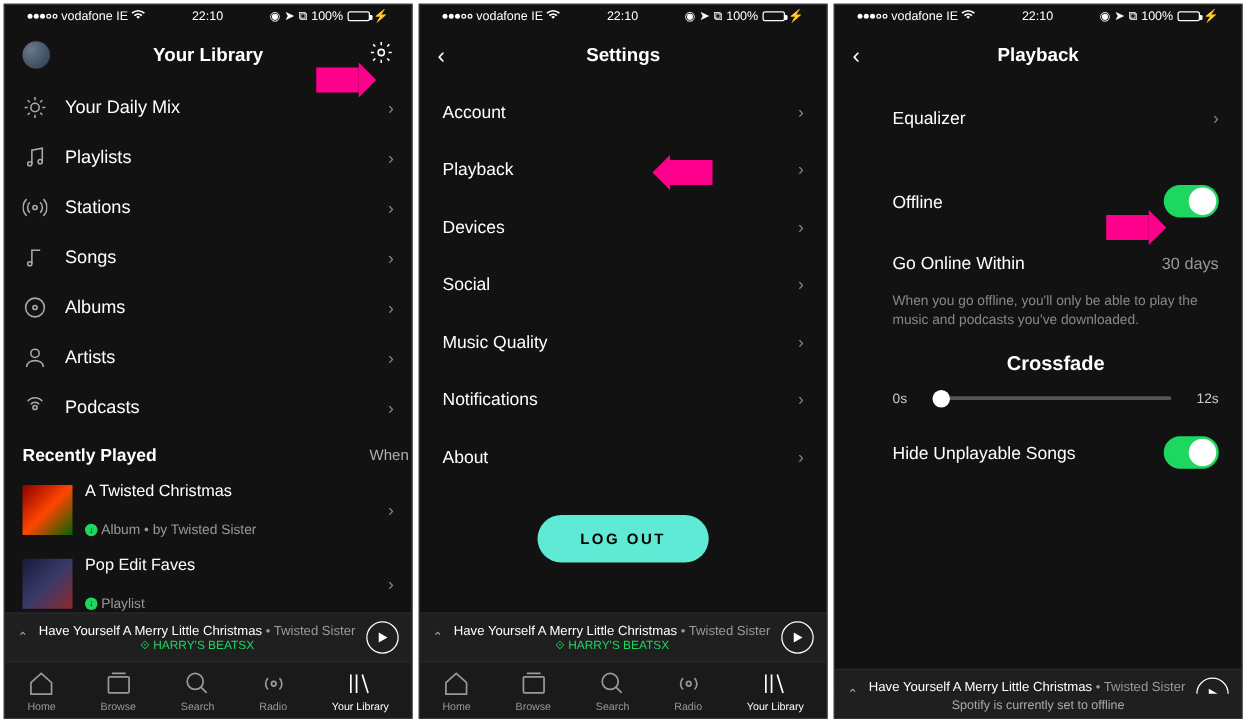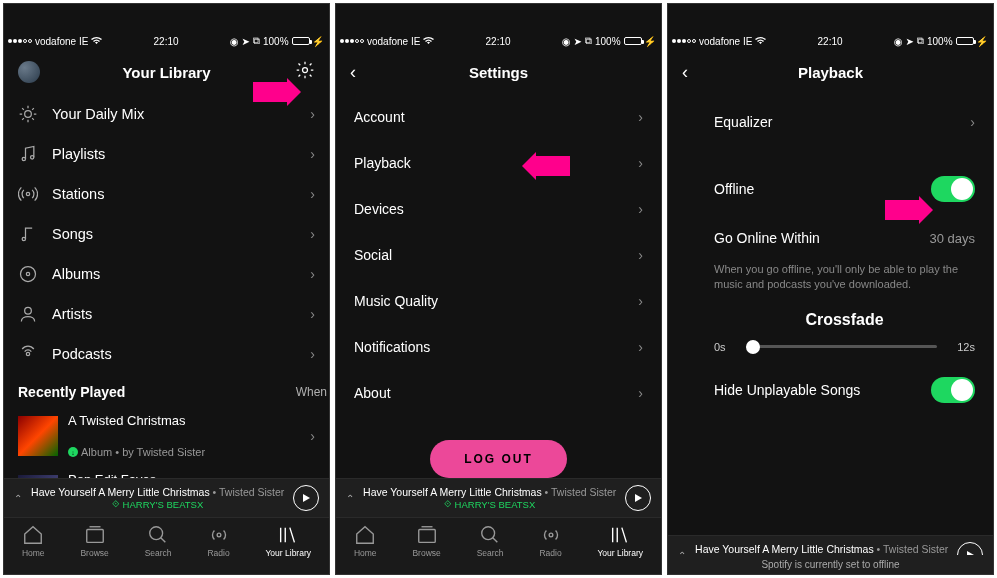--- a/index.html
+++ b/index.html
@@ -21,24 +21,23 @@
   flex-direction: column;
   position: relative;
   overflow: hidden;
   border: 1px solid #333;
 }
 .status-bar {
   height: 18px;
   display: flex;
   justify-content: space-between;
   align-items: center;
-  padding: 0 4px;
+  padding: 0 18px;
   font-size: 10px;
   background: #121212;
-  margin-top: 28px;
 }
 .status-left, .status-right { display: flex; align-items: center; gap: 3px; }
 .signal-dots { display: flex; gap: 1px; }
 .dot { width: 4px; height: 4px; border-radius: 50%; background: #fff; }
 .dot.empty { background: transparent; border: 0.5px solid #fff; }
 .battery { width: 18px; height: 8px; border: 1px solid #fff; border-radius: 2px; position: relative; }
 .battery::after { content: ""; position: absolute; right: -3px; top: 2px; width: 2px; height: 4px; background: #fff; border-radius: 0 1px 1px 0; }
 .battery-fill { background: #1ed760; width: 100%; height: 100%; border-radius: 1px; }
 .header {
   height: 44px;
@@ -86,21 +85,21 @@
 .rp-meta { flex: 1; display: flex; flex-direction: column; gap: 18px; }
 .rp-title { font-size: 13px; color: #fff; white-space: nowrap; overflow: hidden; text-overflow: ellipsis; }
 .rp-sub { font-size: 11px; color: #999; display: flex; align-items: center; gap: 3px; }
 .dl-dot { width: 10px; height: 10px; border-radius: 50%; background: #1ed760; display: inline-flex; align-items: center; justify-content: center; font-size: 7px; color: #000; }
 .settings-row {
   display: flex; align-items: center; justify-content: space-between;
   padding: 15px 18px;
   font-size: 14px;
 }
 .logout-btn {
-  background: #ec4899; color: #000; font-weight: 800;
+  background: #5eead4; color: #000; font-weight: 800;
   letter-spacing: 2px; font-size: 12px;
   padding: 12px 34px; border-radius: 25px; border: none;
   margin: 24px auto; display: block;
 }
 .now-playing {
   background: #1f1f1f;
   border-top: 1px solid #2a2a2a;
   display: flex; align-items: center; padding: 6px 10px;
   gap: 8px;
 }
@@ -110,21 +109,21 @@
 .np-artist { color: #999; }
 .np-device { color: #1ed760; font-size: 9.5px; display: flex; justify-content: center; align-items: center; gap: 3px; }
 .np-play {
   width: 26px; height: 26px; border: 1.5px solid #fff; border-radius: 50%;
   display: flex; align-items: center; justify-content: center;
 }
 .np-play svg { width: 10px; height: 10px; }
 .tab-bar {
   background: #1a1a1a;
   display: flex; justify-content: space-around; align-items: center;
-  padding: 6px 0 16px 0;
+  padding: 6px 0 4px 0;
   border-top: 1px solid #2a2a2a;
 }
 .tab { display: flex; flex-direction: column; align-items: center; gap: 2px; color: #999; }
 .tab.active { color: #fff; }
 .tab-icon { width: 22px; height: 22px; }
 .tab-label { font-size: 8.5px; }
 .arrow-annotation {
   position: absolute;
   width: 34px; height: 20px;
   background: #ff008c;

